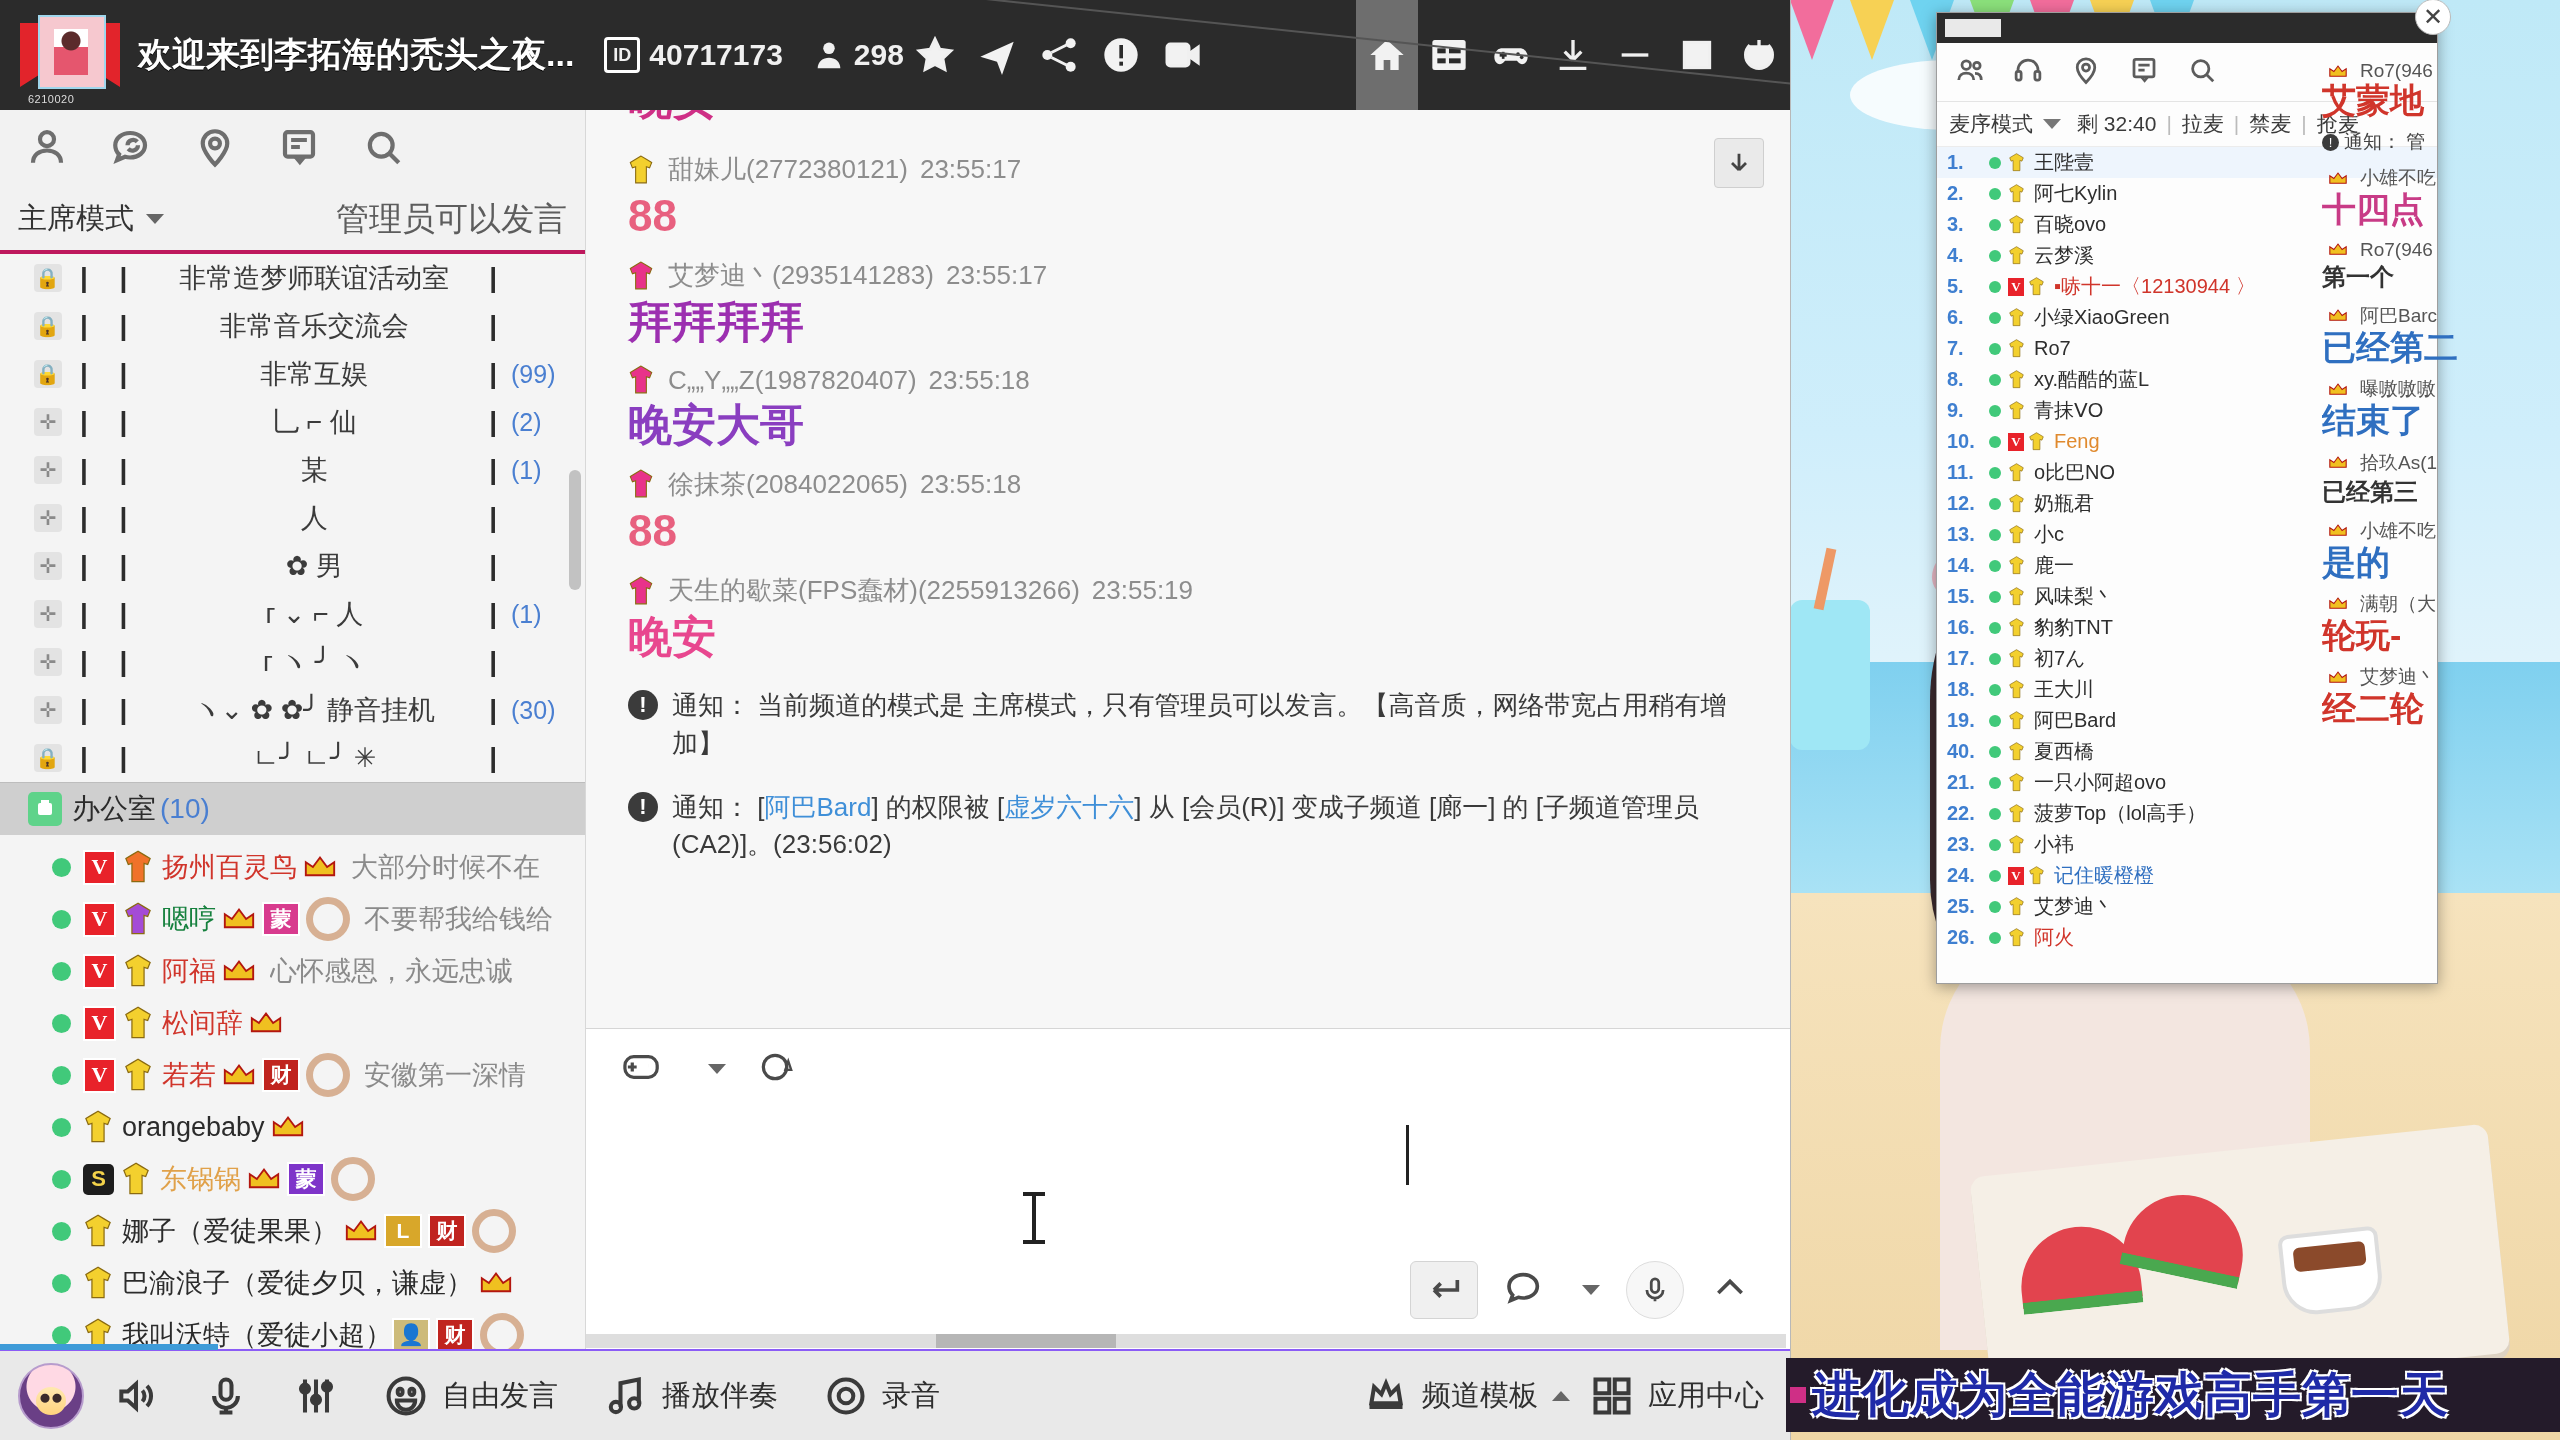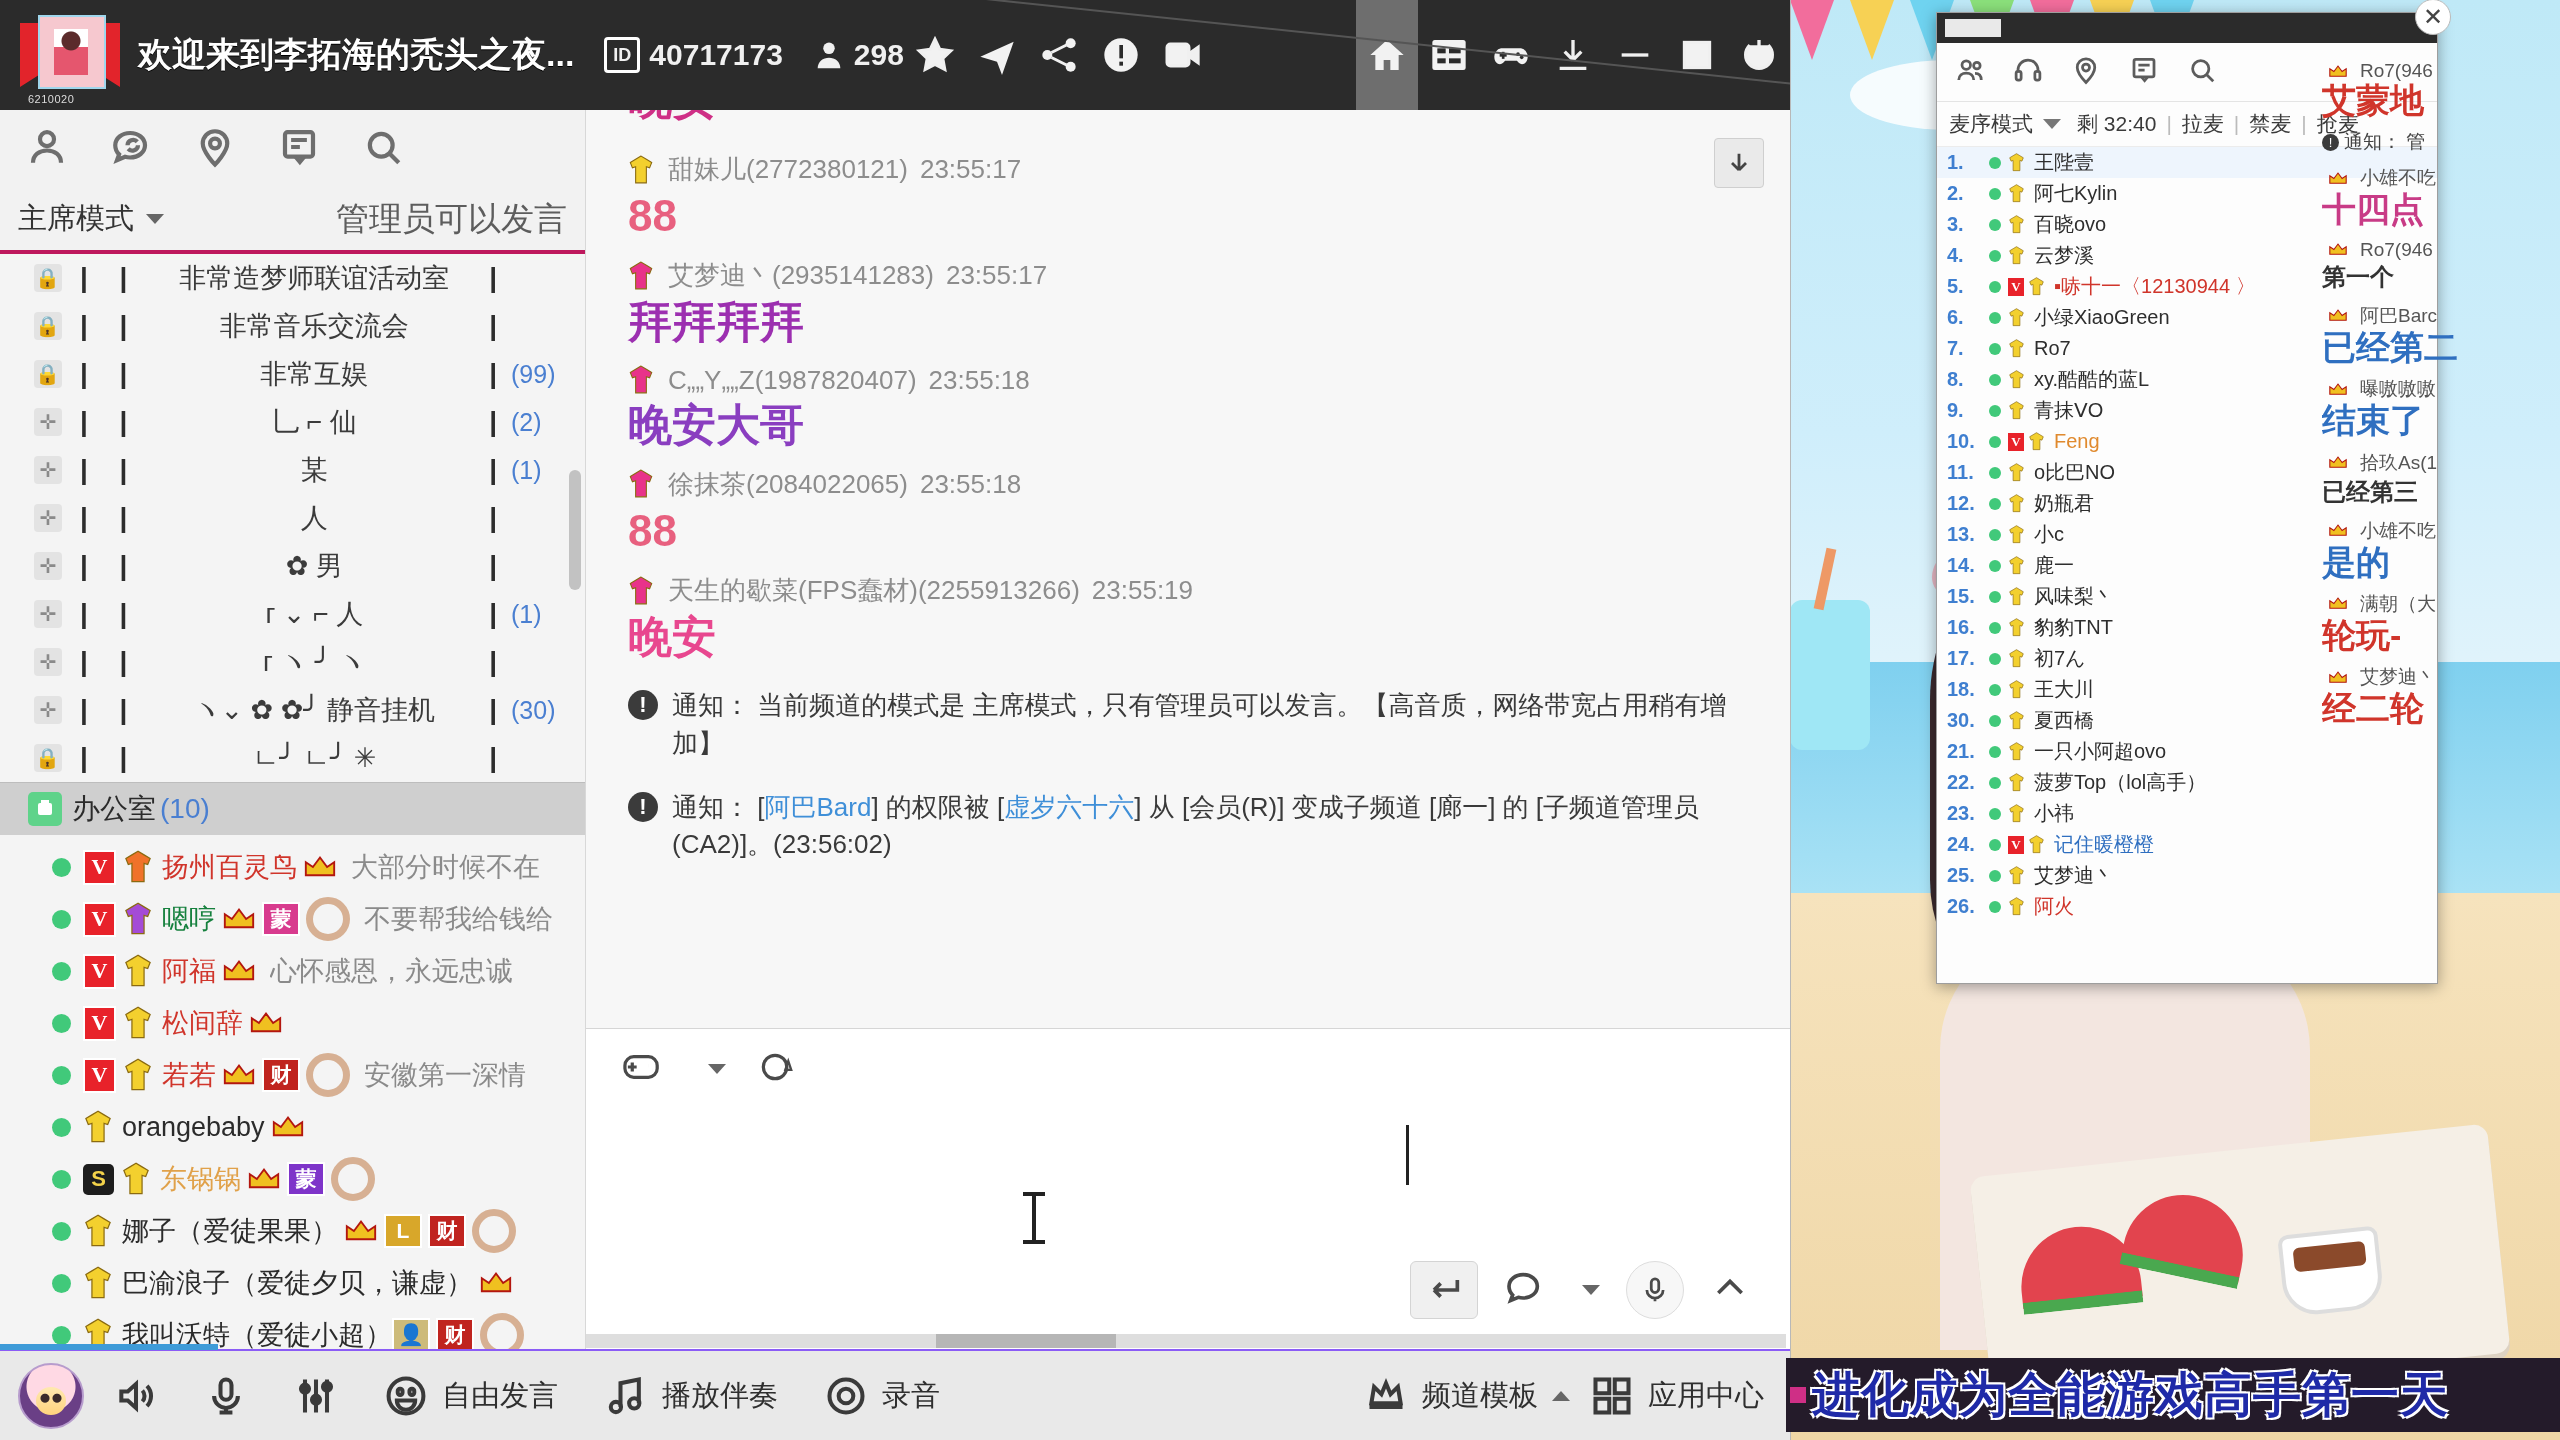--- a/index.html
+++ b/index.html
@@ -989,21 +989,29 @@
       </div>
       <div class="rrow">
         <span class="rk">18.</span>
         <span class="rdot"></span>
         <svg class="robe" viewBox="0 0 24 28" style="width:17px;height:19px">
           <path d="M12 1L7 4 2 7l2 5 3-1v15h10V11l3 1 2-5-5-3z" fill="#f3d02e" stroke="#8a6a10" stroke-width="1"></path>
         </svg>
         <span class="rnm ">王大川</span>
       </div>
       <div class="rrow">
-        <span class="rk">30.</span>
+        <span class="rk">19.</span>
+        <span class="rdot"></span>
+        <svg class="robe" viewBox="0 0 24 28" style="width:17px;height:19px">
+          <path d="M12 1L7 4 2 7l2 5 3-1v15h10V11l3 1 2-5-5-3z" fill="#f3d02e" stroke="#8a6a10" stroke-width="1"></path>
+        </svg>
+        <span class="rnm ">阿巴Bard</span>
+      </div>
+      <div class="rrow">
+        <span class="rk">40.</span>
         <span class="rdot"></span>
         <svg class="robe" viewBox="0 0 24 28" style="width:17px;height:19px">
           <path d="M12 1L7 4 2 7l2 5 3-1v15h10V11l3 1 2-5-5-3z" fill="#f3d02e" stroke="#8a6a10" stroke-width="1"></path>
         </svg>
         <span class="rnm ">夏西橋</span>
       </div>
       <div class="rrow">
         <span class="rk">21.</span>
         <span class="rdot"></span>
         <svg class="robe" viewBox="0 0 24 28" style="width:17px;height:19px">

